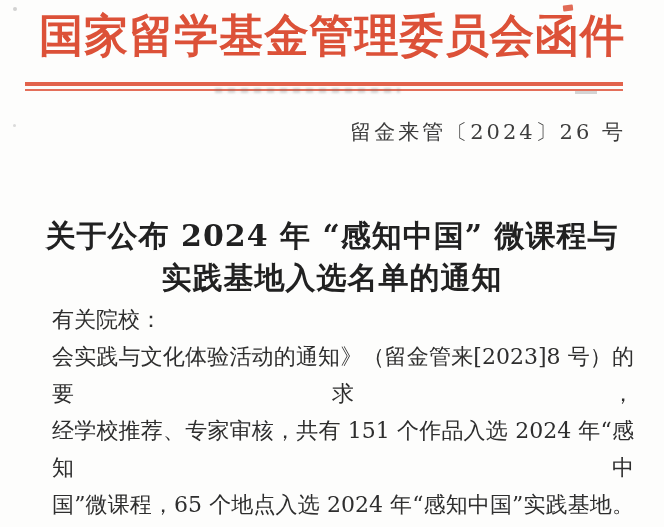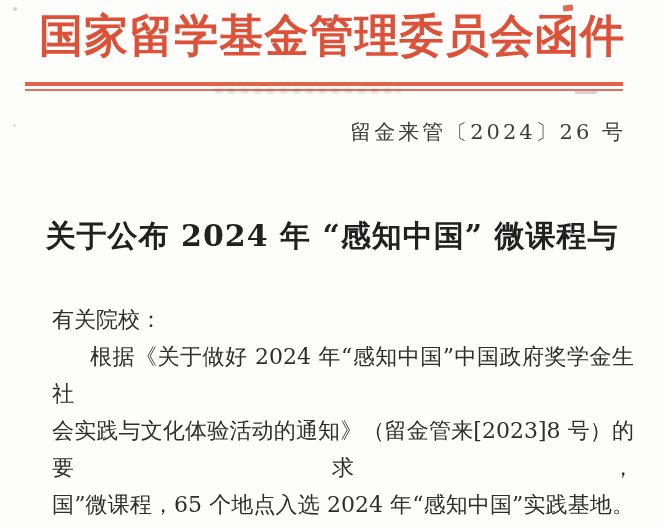--- a/index.html
+++ b/index.html
@@ -119,23 +119,24 @@
     <div class="rule-thick"></div>
     <div class="rule-thin"></div>
   </div>
   <div class="smudge"></div>
   <div class="smudge-2"></div>
 
   <div class="doc-number">留金来管〔2024〕26 号</div>
 
   <div class="doc-title">
     <div>关于公布 2024 年 “感知中国” 微课程与</div>
+    <div>实践基地入选名单的通知</div>
   </div>
 
   <div class="body-text">
     <div class="pline">有关院校：</div>
-    <div class="pline full indent">根据《关于做好 2024 年“感知中国”中国政府奖学金生社</div>
     <div class="pline full">会实践与文化体验活动的通知》（留金管来[2023]8 号）的要求，</div>
+    <div class="pline full">经学校推荐、专家审核，共有 151 个作品入选 2024 年“感知中</div>
     <div class="pline full">国”微课程，65 个地点入选 2024 年“感知中国”实践基地。入</div>
 
   </div>
 
 </div>
 
 </body></html>

